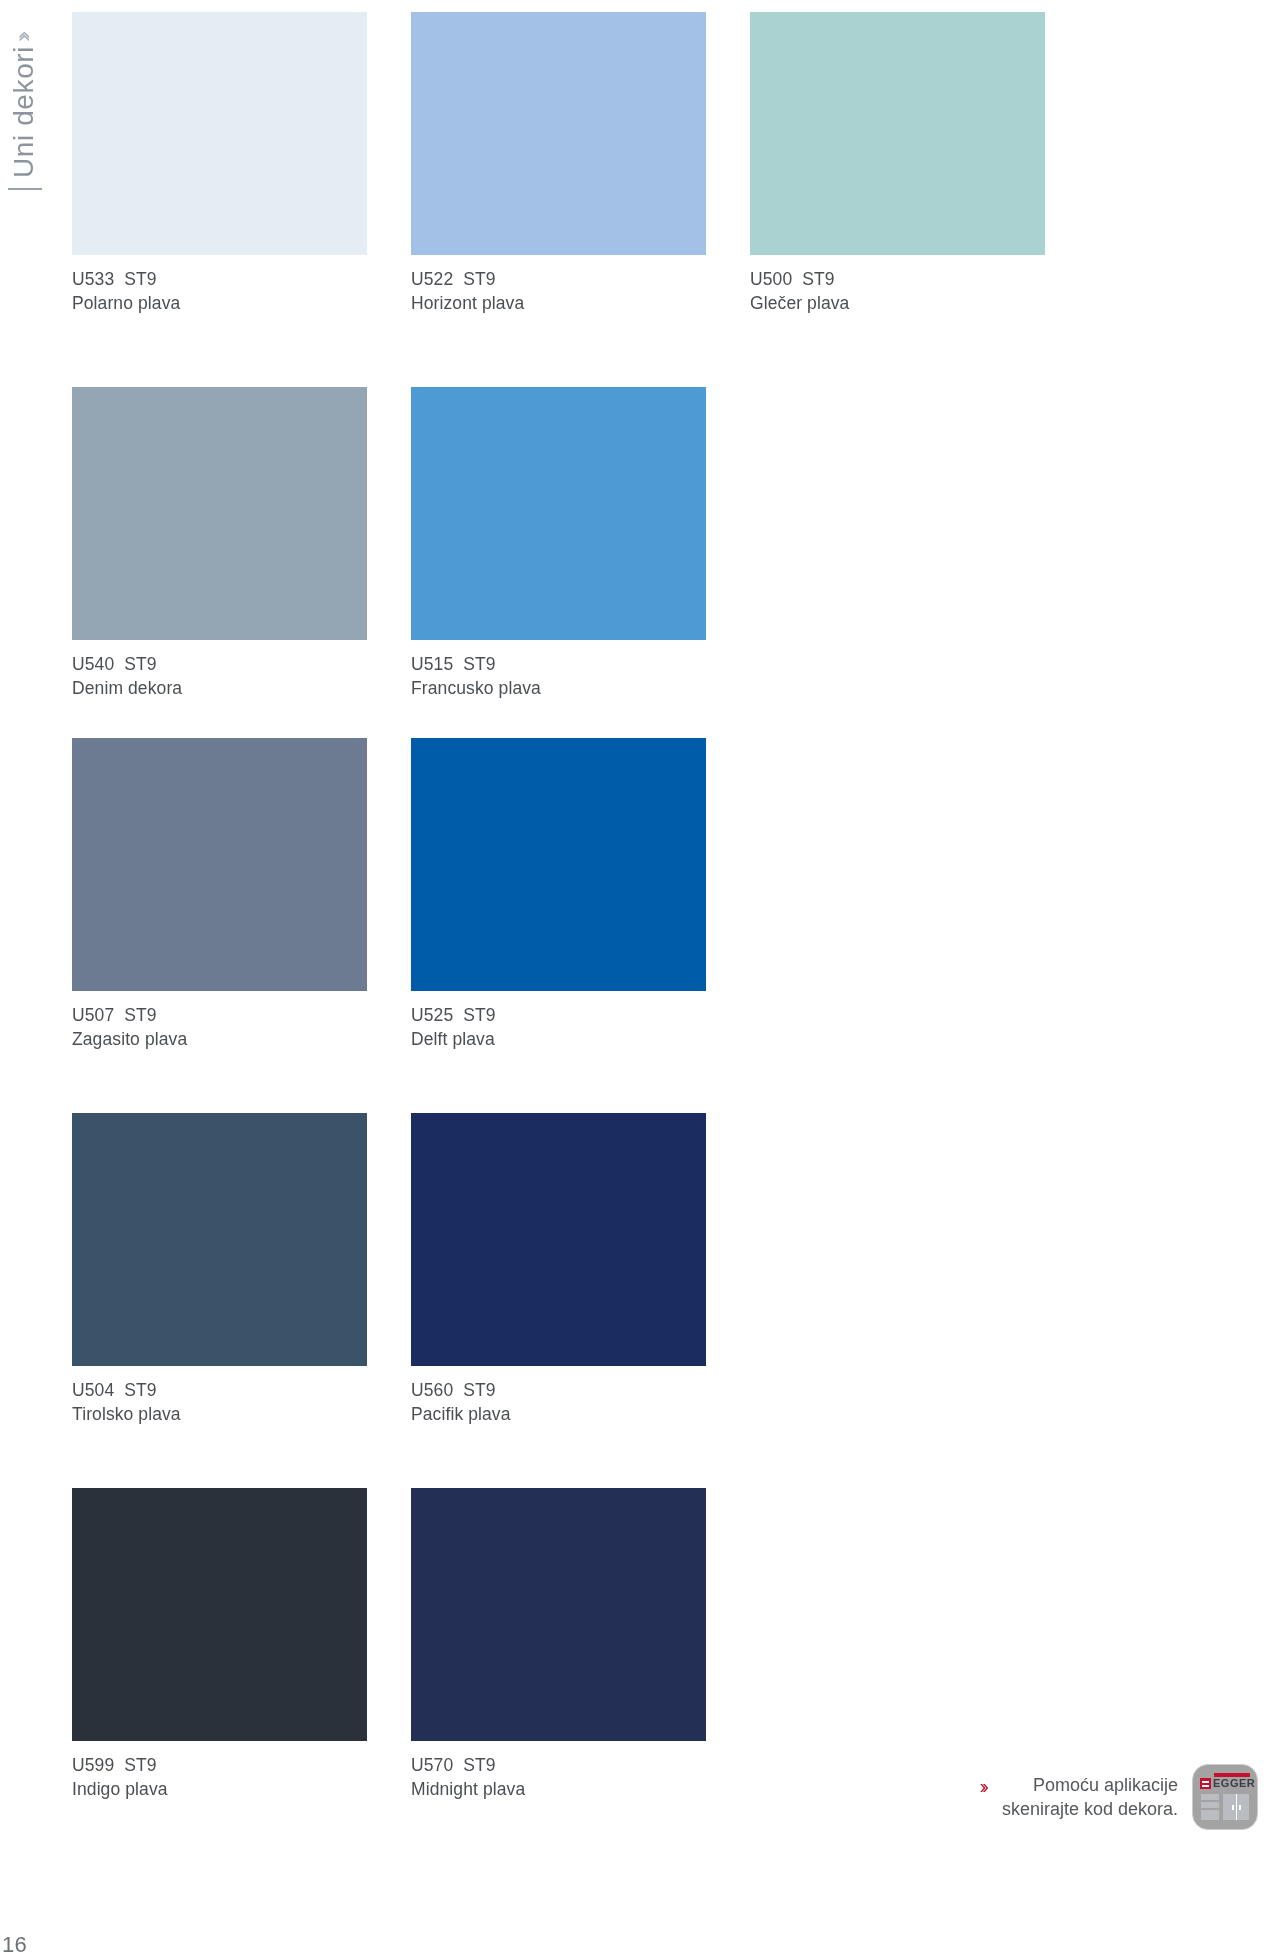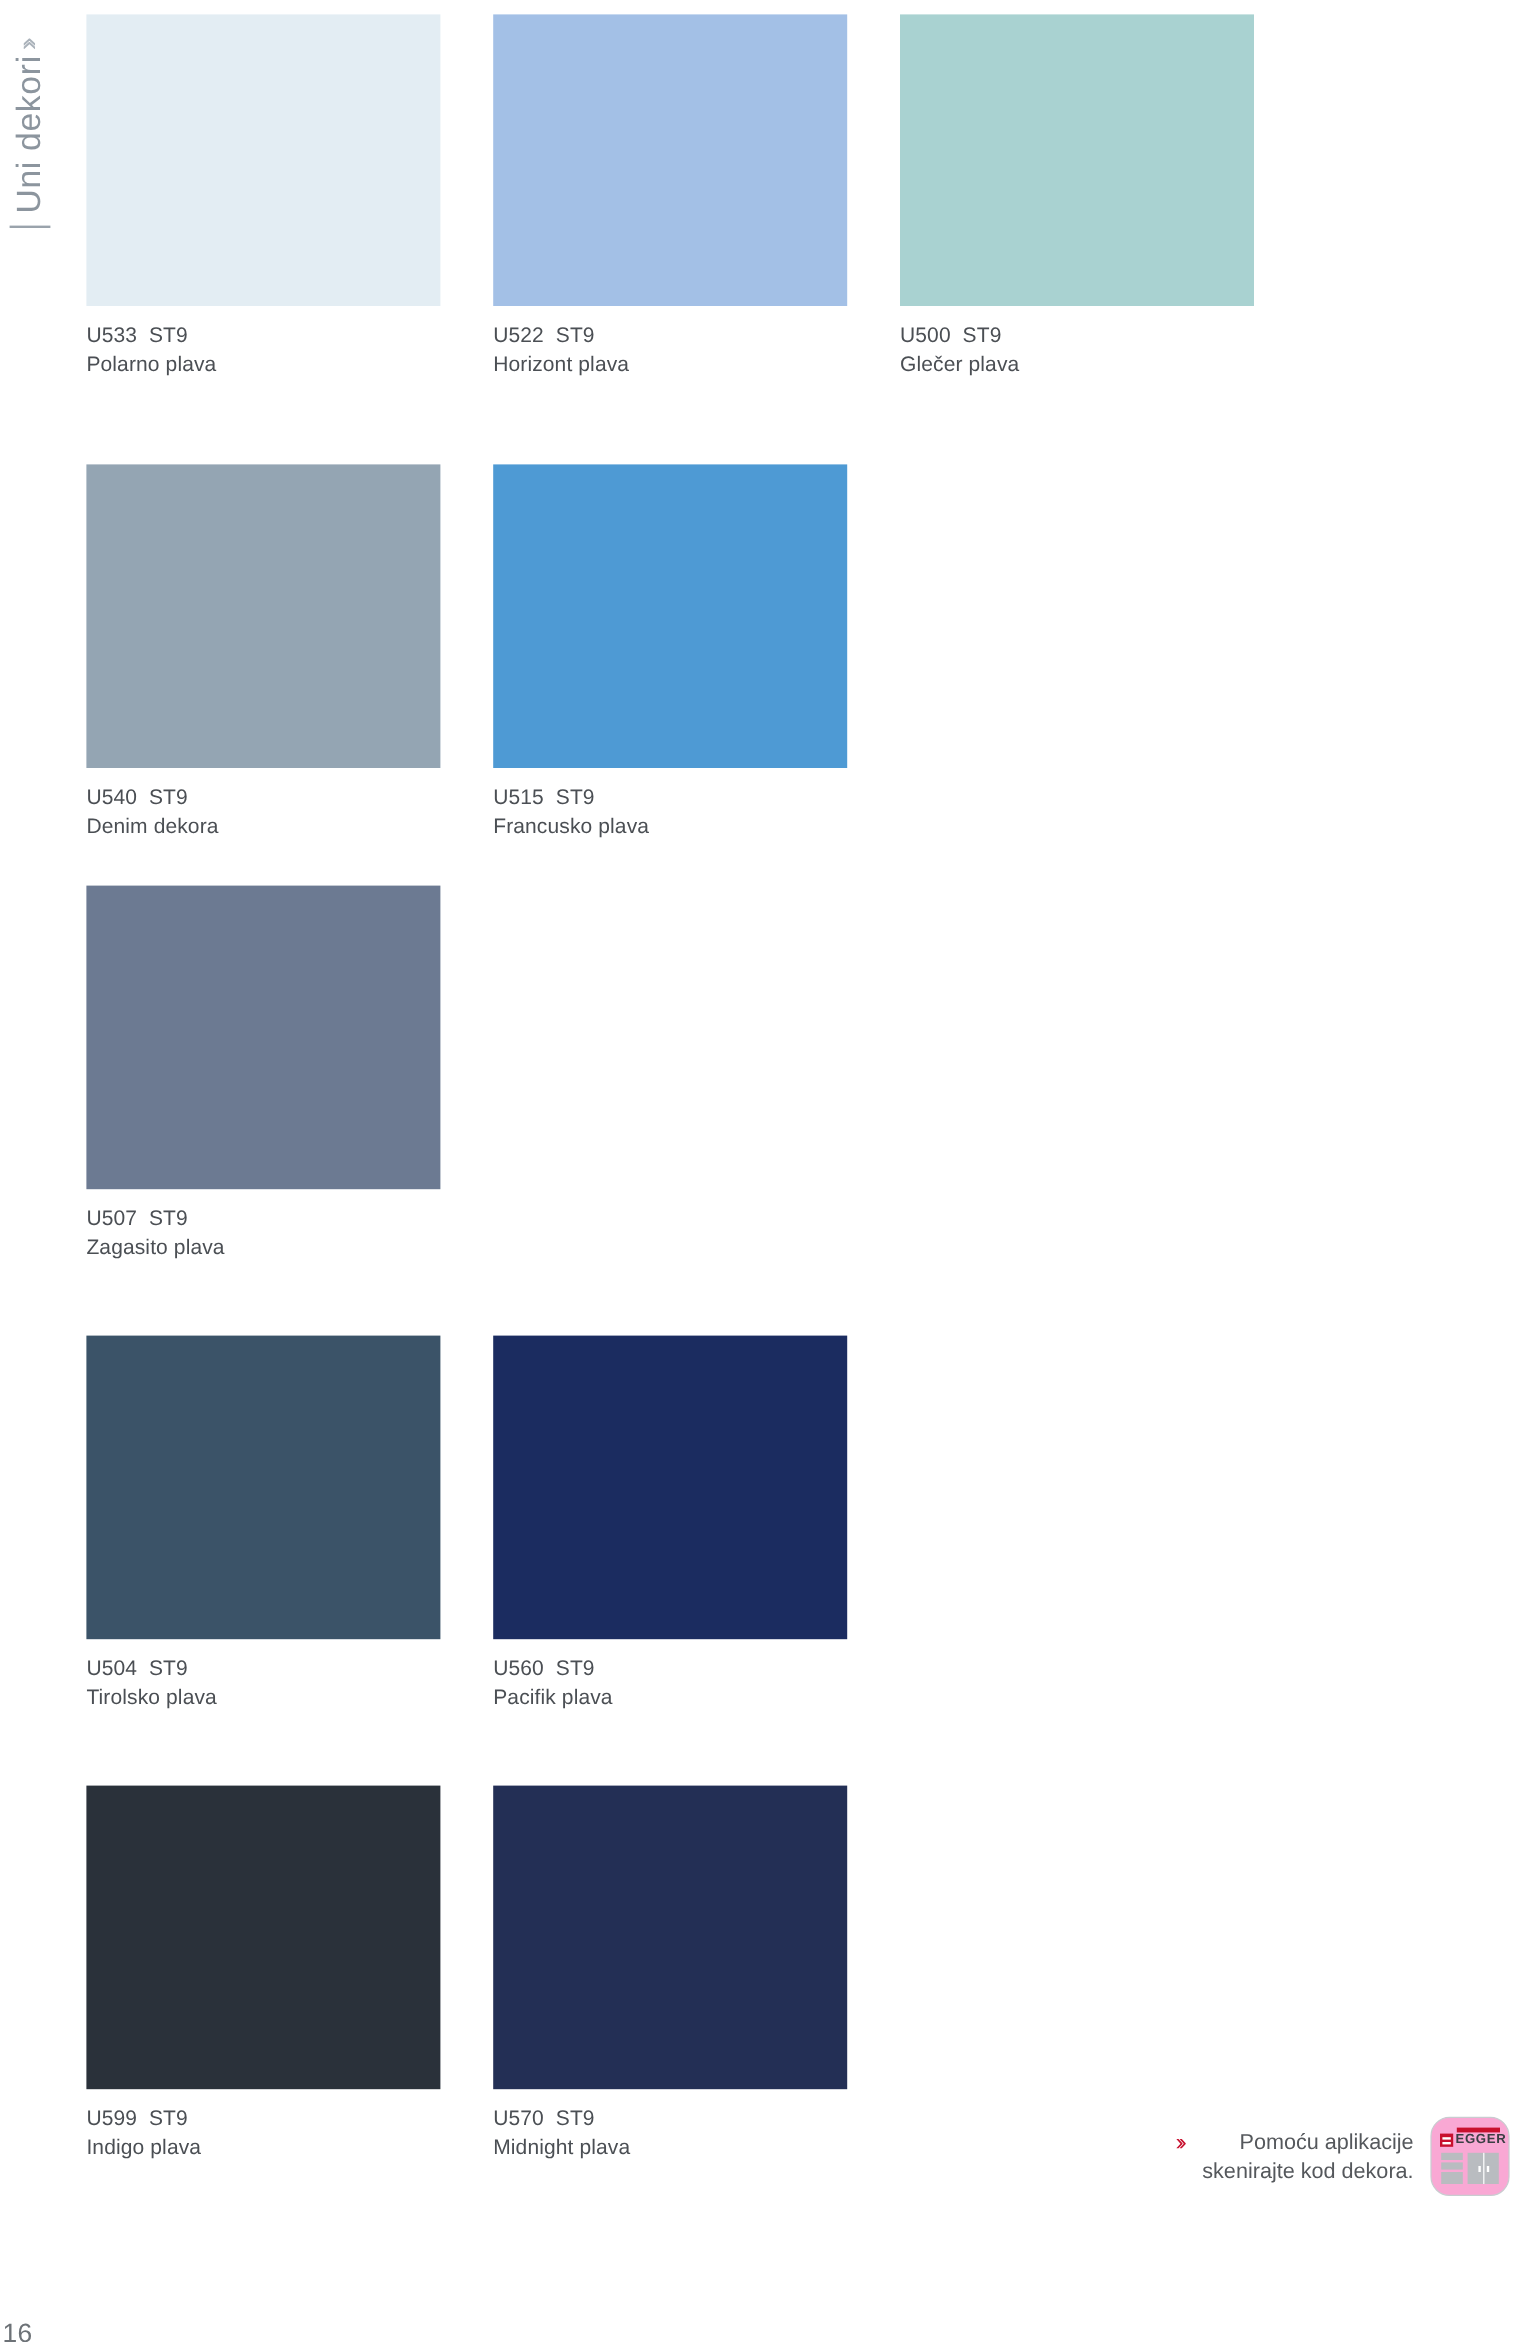--- a/index.html
+++ b/index.html
@@ -135,21 +135,21 @@
     color: #55585c;
     text-align: right;
   }
   #app-hint-lines .l2 { padding-left: 10px; }
 
   #app-icon {
     width: 64px;
     height: 64px;
     border: 1.5px solid #c9ccd0;
     border-radius: 16px;
-    background: #f9a8d4;
+    background: #a3a3a3;
     position: relative;
     flex: none;
     overflow: hidden;
   }
   #app-icon-logo {
     position: absolute;
     left: 7px;
     top: 8px;
     width: 50px;
     height: 18px;
@@ -287,20 +287,27 @@
       </div>
     </div>
   </div>
 
   <div class="swatch-row row-2">
     <div class="swatch-cell">
       <div class="chip" style="background:#6c7a92"></div>
       <div class="caption">
         <span class="code">U507  ST9</span>
         <span class="name">Zagasito plava</span>
+      </div>
+    </div>
+    <div class="swatch-cell">
+      <div class="chip" style="background:#005ca9"></div>
+      <div class="caption">
+        <span class="code">U525  ST9</span>
+        <span class="name">Delft plava</span>
       </div>
     </div>
   </div>
 
   <div class="swatch-row row-3">
     <div class="swatch-cell">
       <div class="chip" style="background:#3b5368"></div>
       <div class="caption">
         <span class="code">U504  ST9</span>
         <span class="name">Tirolsko plava</span>

